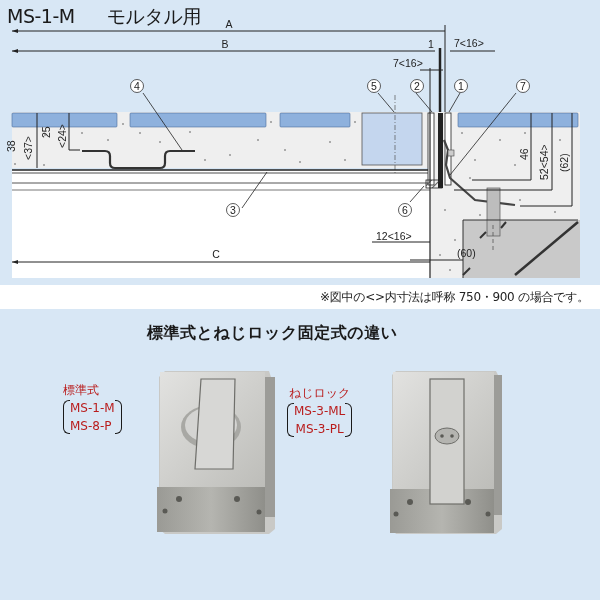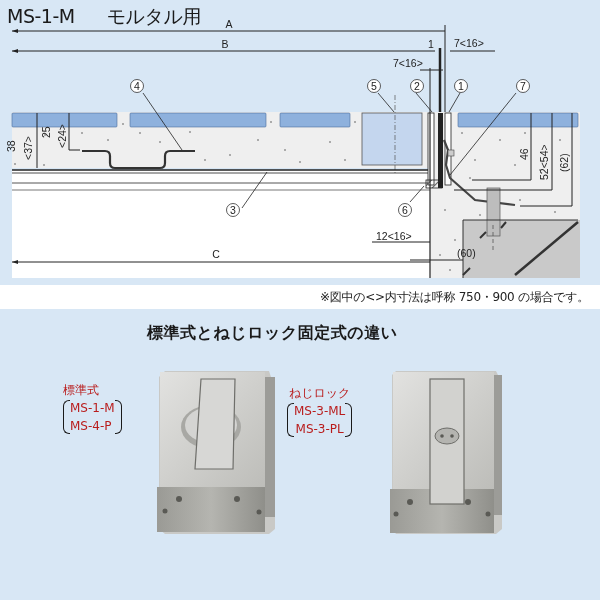--- a/index.html
+++ b/index.html
@@ -199,21 +199,21 @@
   <div class="note">※図中の&lt;&gt;内寸法は呼称 750・900 の場合です。</div>
 </div>
 
 <div class="bottom">
   <div class="compare-title">標準式とねじロック固定式の違い</div>
 
   <div class="lbl lbl-std">
     <div>標準式</div>
     <div class="models">
       <div>MS-1-M</div>
-      <div>MS-4-P</div>
+      <div>MS-8-P</div>
     </div>
   </div>
 
   <div class="lbl lbl-lock">
     <div>ねじロック</div>
     <div class="models">
       <div>MS-3-ML</div>
       <div>MS-3-PL</div>
     </div>
   </div>

